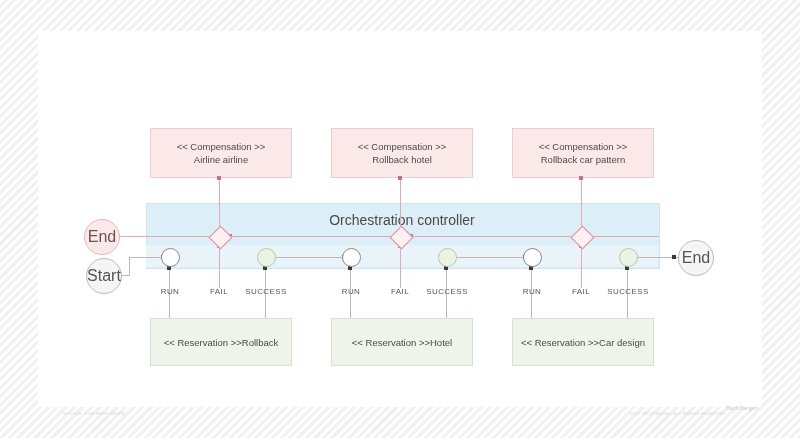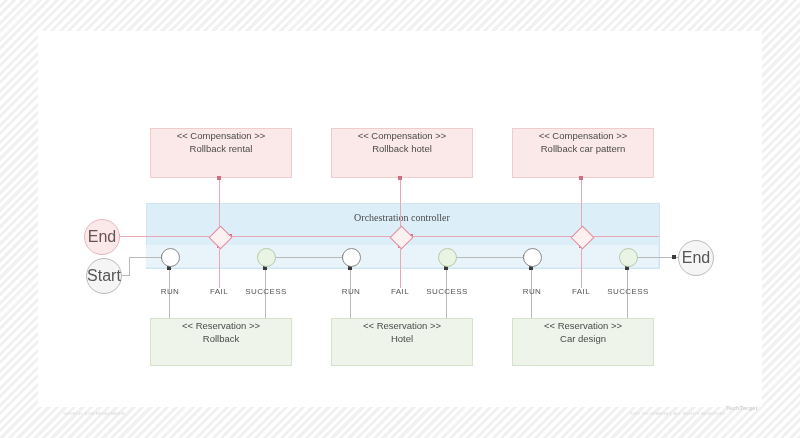--- a/index.html
+++ b/index.html
@@ -27,46 +27,46 @@
     letter-spacing:-0.4px;line-height:44px;white-space:nowrap;
   }
 
   
   #diagram{position:absolute;left:0;top:0;width:800px;height:438px;}
 
   
   .comp-box{
     position:absolute;top:128px;height:48px;
     background:#fbe9e9;border:1px solid #f0cdcd;
-    display:flex;flex-direction:column;align-items:center;
+    display:flex;flex-direction:column;align-items:center;justify-content:center;
     font-size:9.5px;color:#4a4a4a;line-height:13px;
   }
   .comp-box .l1{font-size:9.5px;}
   .comp-box .l2{font-size:9.5px;}
 
   
   .res-box{
     position:absolute;top:318px;height:46px;
     background:#eef4e9;border:1px solid #d6e3cc;
-    display:flex;flex-direction:column;align-items:center;
+    display:flex;flex-direction:row;align-items:center;justify-content:center;
     font-size:9.5px;color:#4a4a4a;line-height:13px;
   }
 
   
   #orch-band{
     position:absolute;left:146px;top:203px;width:512px;height:64px;
     background:#dceef7;border:1px solid #cfe6f2;
   }
   #orch-inner{
     position:absolute;left:146px;top:245px;width:512px;height:22px;
     background:#e9f4fa;
   }
   #orch-label{
     position:absolute;left:146px;top:212px;width:512px;
-    text-align:center;font-size:10px;color:#4a4a4a;font-family:Liberation Serif, serif;
+    text-align:center;font-size:14px;color:#4a4a4a;
   }
 
   
   .hline{position:absolute;height:1px;background:#b9b9b9;}
   .vline{position:absolute;width:1px;background:#b9b9b9;}
   .hline-pink{position:absolute;height:1px;background:#e8a9b4;}
   .vline-pink{position:absolute;width:1px;background:#e8a9b4;}
 
   
   .node-circle{
@@ -115,21 +115,21 @@
 
 <div id="stage">
 
   <div id="card"></div>
 
 
   <div id="diagram">
 
     <div class="comp-box" style="left:150px;width:140px;">
       <span class="l1">&lt;&lt; Compensation &gt;&gt;</span>
-      <span class="l2">Rollback rental</span>
+      <span class="l2">Airline airline</span>
     </div>
     <div class="comp-box" style="left:331px;width:140px;">
       <span class="l1">&lt;&lt; Compensation &gt;&gt;</span>
       <span class="l2">Rollback hotel</span>
     </div>
     <div class="comp-box" style="left:512px;width:140px;">
       <span class="l1">&lt;&lt; Compensation &gt;&gt;</span>
       <span class="l2">Rollback car pattern</span>
     </div>
 

